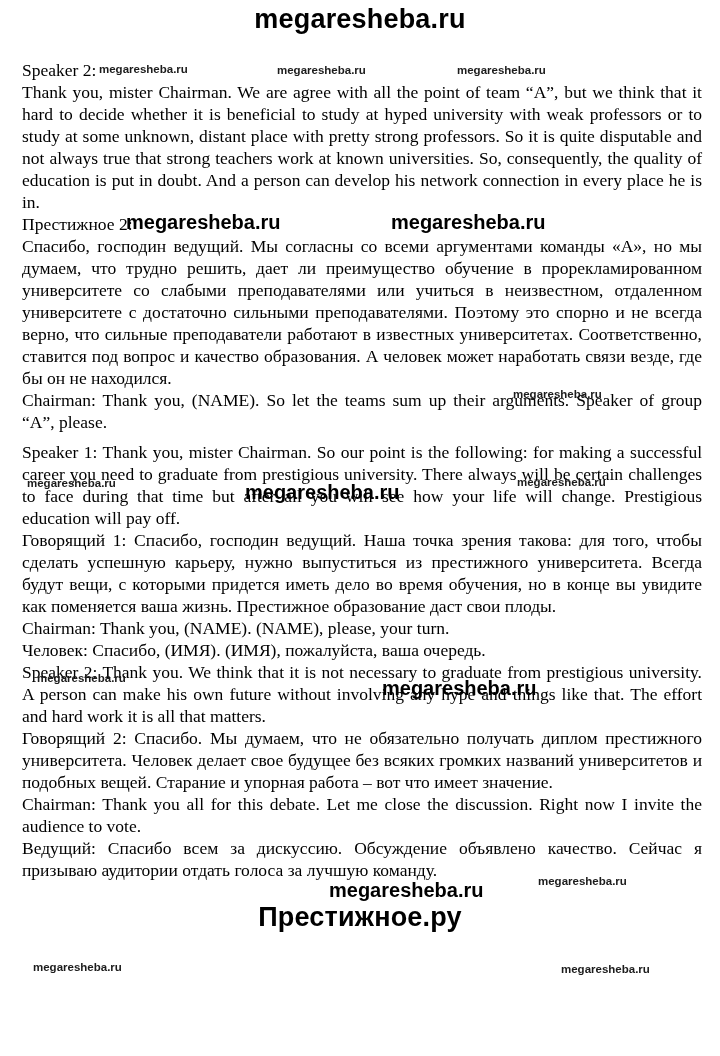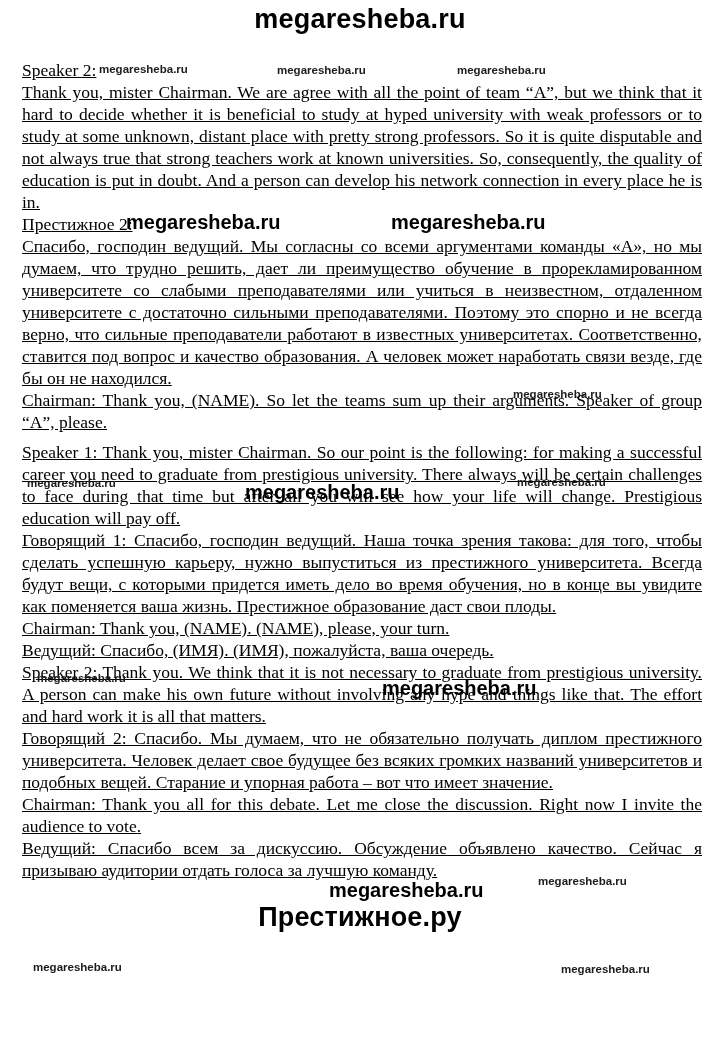--- a/index.html
+++ b/index.html
@@ -23,21 +23,20 @@
   }
   .site-title.top { font-size: 27px; line-height: 32px; padding-top: 3px; }
   .site-title.bottom { font-size: 27px; line-height: 32px; margin-top: 20px; }
   .content { padding: 24px 18px 0 22px; }
   .content p {
     margin: 0;
     font-size: 17.5px;
     line-height: 22px;
     color: #000000;
     text-align: justify;
-    text-decoration: underline;
   }
   .spacer { height: 8px; }
   .wm {
     position: absolute;
     font-family: "Liberation Sans", sans-serif;
     font-weight: 700;
     white-space: nowrap;
   }
   .wm-small { font-size: 11.5px; color: #1c1c1c; }
   .wm-big { font-size: 20px; color: #000000; }
@@ -52,21 +51,21 @@
   <div class="content">
     <p>Speaker 2:</p>
     <p>Thank you, mister Chairman. We are agree with all the point of team “A”, but we think that it hard to decide whether it is beneficial to study at hyped university with weak professors or to study at some unknown, distant place with pretty strong professors. So it is quite disputable and not always true that strong teachers work at known universities. So, consequently, the quality of education is put in doubt. And a person can develop his network connection in every place he is in.</p>
     <p>Престижное 2:</p>
     <p>Спасибо, господин ведущий. Мы согласны со всеми аргументами команды «А», но мы думаем, что трудно решить, дает ли преимущество обучение в прорекламированном университете со слабыми преподавателями или учиться в неизвестном, отдаленном университете с достаточно сильными преподавателями. Поэтому это спорно и не всегда верно, что сильные преподаватели работают в известных университетах. Соответственно, ставится под вопрос и качество образования. А человек может наработать связи везде, где бы он не находился.</p>
     <p>Chairman: Thank you, (NAME). So let the teams sum up their arguments. Speaker of group “A”, please.</p>
     <div class="spacer"></div>
     <p>Speaker 1: Thank you, mister Chairman. So our point is the following: for making a successful career you need to graduate from prestigious university. There always will be certain challenges to face during that time but after all you will see how your life will change. Prestigious education will pay off.</p>
     <p>Говорящий 1: Спасибо, господин ведущий. Наша точка зрения такова: для того, чтобы сделать успешную карьеру, нужно выпуститься из престижного университета. Всегда будут вещи, с которыми придется иметь дело во время обучения, но в конце вы увидите как поменяется ваша жизнь. Престижное образование даст свои плоды.</p>
     <p>Chairman: Thank you, (NAME). (NAME), please, your turn.</p>
-    <p>Ведущий: Спасибо, (ИМЯ). (ИМЯ), пожалуйста, ваша очередь.</p>
+    <p>Человек: Спасибо, (ИМЯ). (ИМЯ), пожалуйста, ваша очередь.</p>
     <p>Speaker 2: Thank you. We think that it is not necessary to graduate from prestigious university. A person can make his own future without involving any hype and things like that. The effort and hard work it is all that matters.</p>
     <p>Говорящий 2: Спасибо. Мы думаем, что не обязательно получать диплом престижного университета. Человек делает свое будущее без всяких громких названий университетов и подобных вещей. Старание и упорная работа – вот что имеет значение.</p>
     <p>Chairman: Thank you all for this debate. Let me close the discussion. Right now I invite the audience to vote.</p>
     <p>Ведущий: Спасибо всем за дискуссию. Обсуждение объявлено качество. Сейчас я призываю аудитории отдать голоса за лучшую команду.</p>
   </div>
 
   <h1 class="site-title bottom">Престижное.ру</h1>
 
   <span class="wm wm-small" style="left:99px;  top:63px;">megaresheba.ru</span>
   <span class="wm wm-small" style="left:277px; top:64px;">megaresheba.ru</span>

